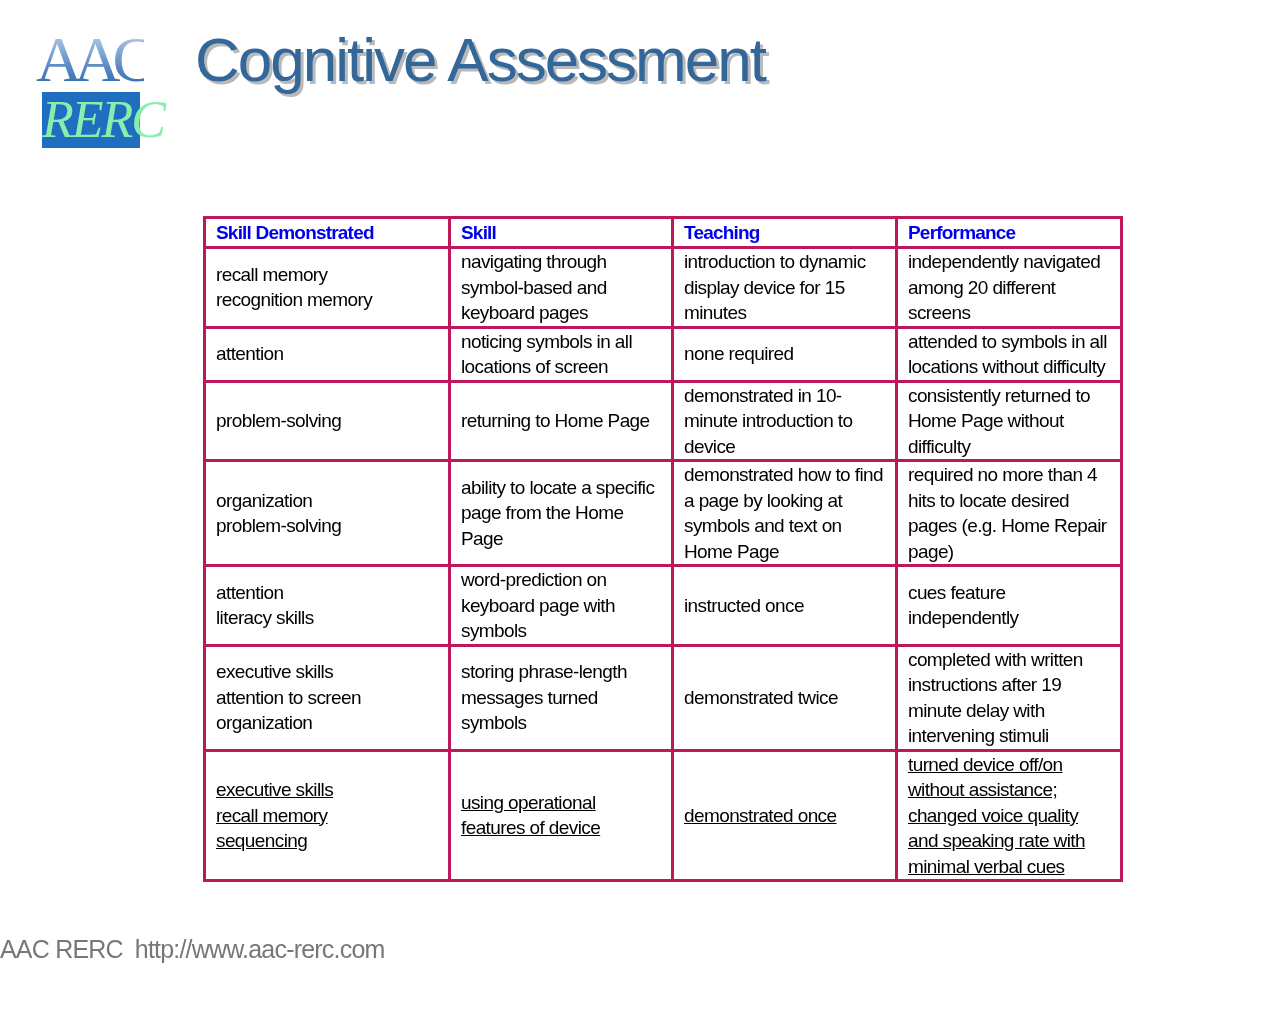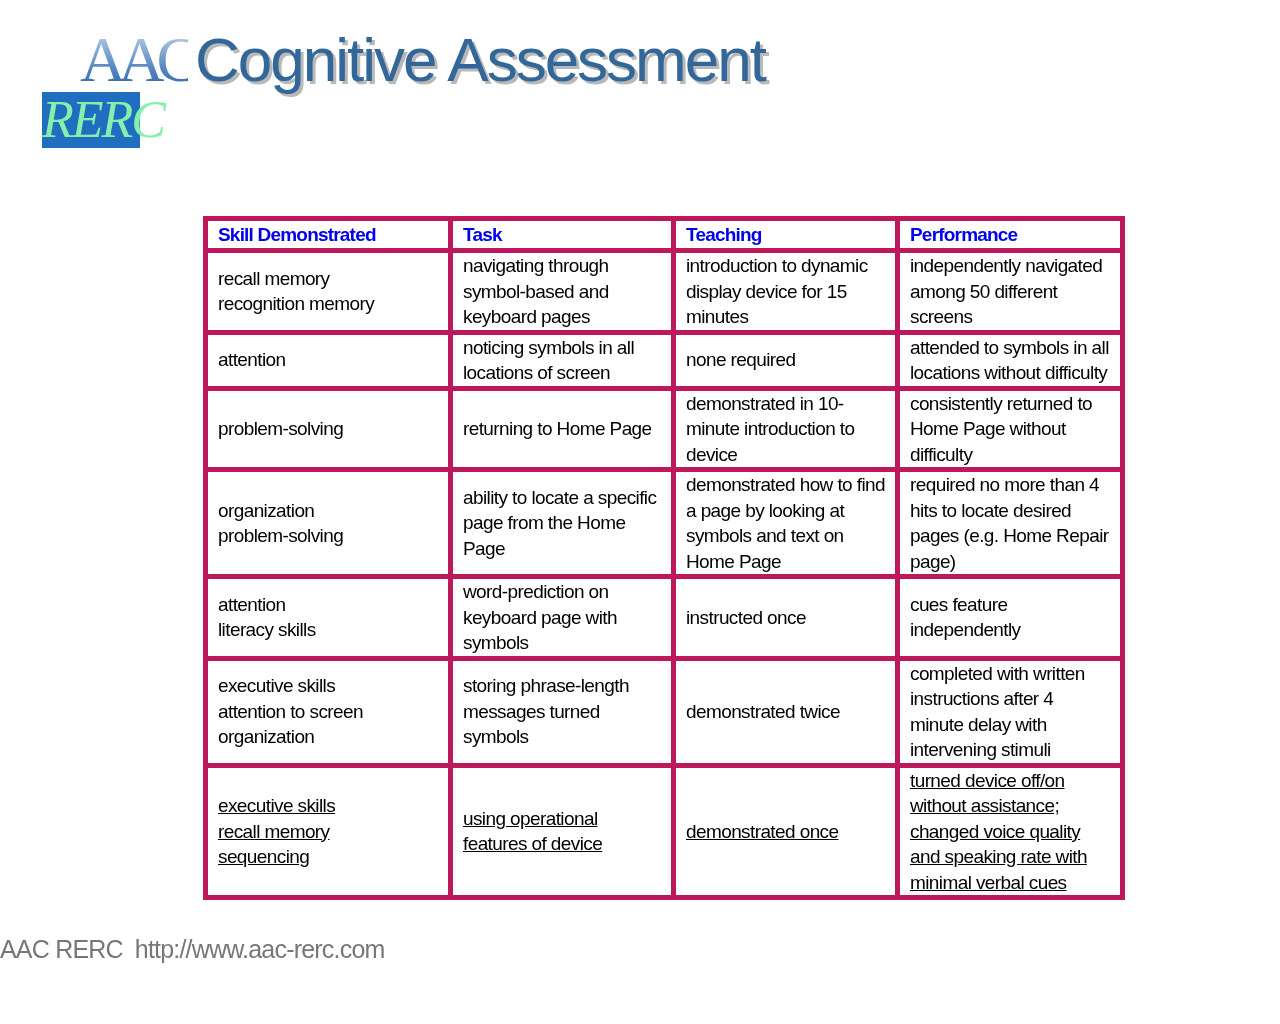--- a/index.html
+++ b/index.html
@@ -6,42 +6,42 @@
     body {
       width:1280px; height:1024px; background:#ffffff; position:relative; overflow:hidden;
       font-family:"Liberation Sans", sans-serif;
     }
     .logo { position:absolute; left:36px; top:32px; width:108px; height:118px; }
     .logo-aac {
       position:absolute; left:0; top:0; width:108px; height:56px;
       font-family:"Liberation Serif", serif; font-size:64px; line-height:56px;
       letter-spacing:-8px; text-align:center;
       background:linear-gradient(180deg,#b8cfe8 0%,#5d8cc4 60%,#2e68ad 100%);
-      -webkit-background-clip:text; background-clip:text; color:transparent;margin-left:44px;
+      -webkit-background-clip:text; background-clip:text; color:transparent;
     }
     .logo-rerc {
       position:absolute; left:6px; top:60px; width:98px; height:56px;
       background:#1f6ec0; color:#86efac; font-family:"Liberation Serif", serif;
       font-style:italic; font-size:52px; line-height:56px; text-align:center;
       letter-spacing:-2px;
     }
     .title {
       position:absolute; left:195px; top:20px; margin:0;
       font-family:"Liberation Sans", sans-serif; font-weight:normal;
       font-size:62px; line-height:80px; color:#336699;
       letter-spacing:-2px;
       text-shadow:3px 3px 0 #b9b9b9;
     }
     .title span { display:block; }
     table.assess {
       position:absolute; left:203px; top:216px;
       width:917px; border-collapse:collapse; table-layout:fixed;
     }
     table.assess td, table.assess th {
-      border:5px solid #be185d; padding:0 10px; vertical-align:middle;
+      border:3px solid #be185d; padding:0 10px; vertical-align:middle;
       font-size:19px; line-height:25.5px; color:#000; text-align:left;
       font-family:"Liberation Sans", sans-serif; font-weight:normal;
       letter-spacing:-0.6px;
       white-space:pre-line;
     }
     table.assess th {
       color:#0000ee; font-weight:bold; height:26px; padding-top:1px;
       letter-spacing:-0.8px;
     }
     col.c1 { width:245px; } col.c2 { width:223px; } col.c3 { width:224px; } col.c4 { width:225px; }
@@ -74,32 +74,32 @@
 <table class="assess">
   <colgroup>
       <col class="c1">
       <col class="c2">
       <col class="c3">
       <col class="c4">
     </colgroup>
   <thead>
     <tr>
       <th>Skill Demonstrated</th>
-      <th>Task</th>
+      <th>Skill</th>
       <th>Teaching</th>
       <th>Performance</th>
     </tr>
   </thead>
   <tbody>
     <tr class="r1">
       <td>recall memory
 recognition memory</td>
       <td>navigating through symbol-based and keyboard pages</td>
       <td>introduction to dynamic display device for 15 minutes</td>
-      <td>independently navigated among 50 different screens</td>
+      <td>independently navigated among 20 different screens</td>
     </tr>
     <tr class="r2">
       <td>attention</td>
       <td>noticing symbols in all locations of screen</td>
       <td>none required</td>
       <td>attended to symbols in all locations without difficulty</td>
     </tr>
     <tr class="r3">
       <td>problem-solving</td>
       <td>returning to Home Page</td>
@@ -119,21 +119,21 @@
       <td>word-prediction on keyboard page with symbols</td>
       <td>instructed once</td>
       <td>cues feature independently</td>
     </tr>
     <tr class="r6">
       <td>executive skills
 attention to screen
 organization</td>
       <td>storing phrase-length messages turned symbols</td>
       <td>demonstrated twice</td>
-      <td>completed with written instructions after 4 minute delay with intervening stimuli</td>
+      <td>completed with written instructions after 19 minute delay with intervening stimuli</td>
     </tr>
     <tr class="r7">
       <td>executive skills
 recall memory
 sequencing</td>
       <td>using operational features of device</td>
       <td>demonstrated once</td>
       <td>turned device off/on without assistance; changed voice quality and speaking rate with minimal verbal cues</td>
     </tr>
   </tbody>

